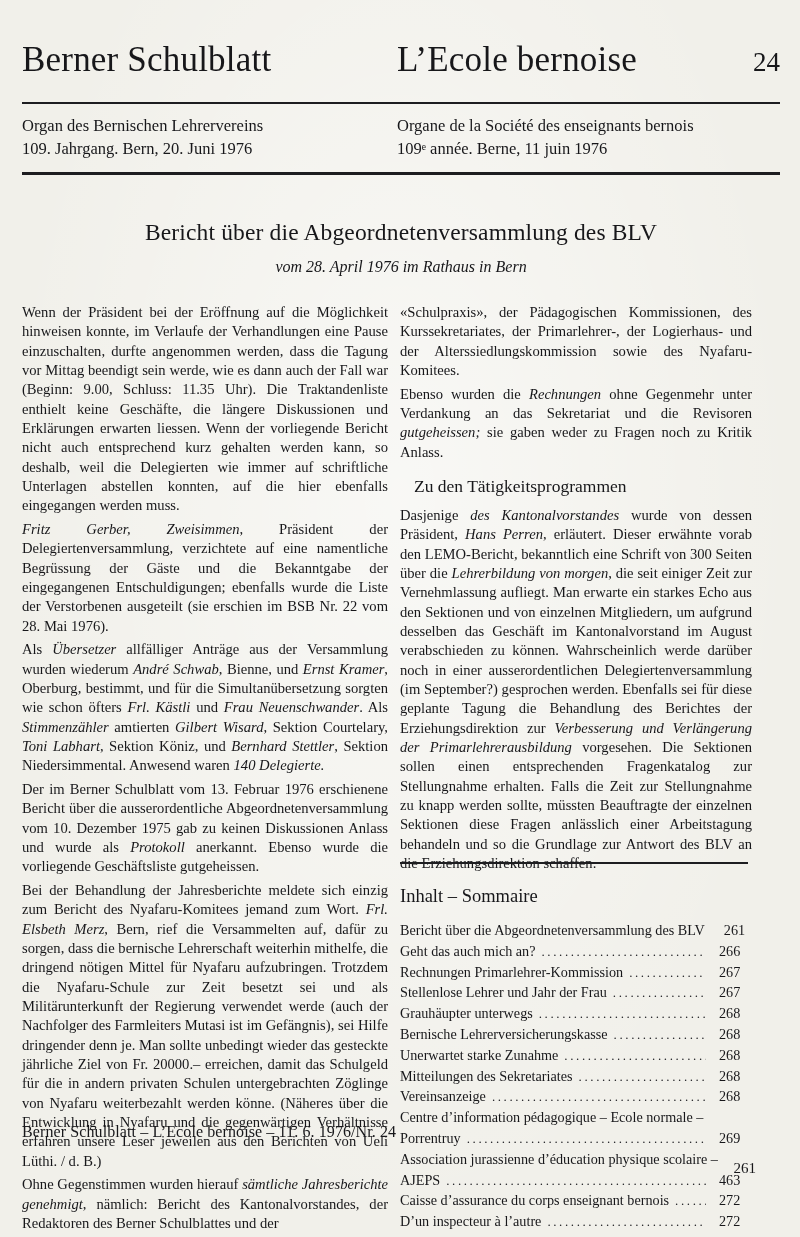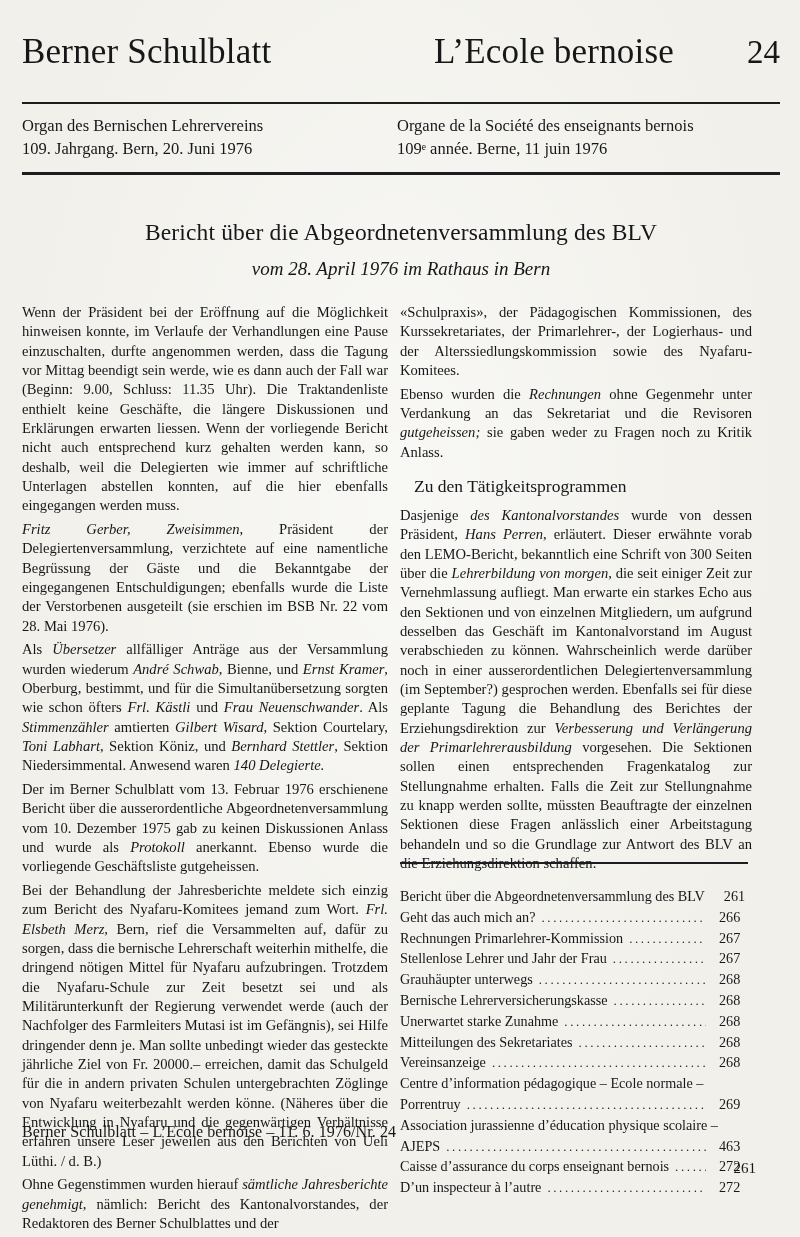--- a/index.html
+++ b/index.html
@@ -24,40 +24,39 @@
     box-sizing: border-box;
     background:
       radial-gradient(ellipse at 50% 40%, rgba(255,255,255,0.55) 0%, rgba(255,255,255,0) 70%),
       #f1f0ea;
   }
 
   
   .masthead {
     position: absolute;
     left: 22px;
-    top: 32px;
+    top: 40px;
     width: 758px;
     display: flex;
     align-items: baseline;
   }
   .masthead-de {
     font-size: 35px;
     letter-spacing: 0.2px;
     width: 375px;
     white-space: nowrap;
   }
   .masthead-fr {
     font-size: 35px;
     letter-spacing: 0.2px;
     flex: 1;
     white-space: nowrap;
-    margin-left: 37px;
   }
   .masthead-num {
-    font-size: 33px;
+    font-size: 27px;
     margin-left: 18px;
   }
 
   .rule {
     position: absolute;
     left: 22px;
     width: 758px;
     background: #1d1d20;
   }
   .rule-1 { top: 102px; height: 2px; }
@@ -89,21 +88,21 @@
     font-size: 23.5px;
     letter-spacing: 0.15px;
   }
   .article-sub {
     position: absolute;
     left: 22px;
     top: 258px;
     width: 758px;
     text-align: center;
     font-style: italic;
-    font-size: 19px;
+    font-size: 16px;
   }
 
   
   .col {
     position: absolute;
     top: 303px;
     font-size: 14.6px;
     line-height: 1.325;
     text-align: justify;
     text-justify: inter-word;
@@ -236,20 +235,21 @@
 
     <p><span>Ebenso wurden die </span><i>Rechnungen</i><span> ohne Gegenmehr unter Verdankung an das Sekretariat und die Revisoren </span><i>gutgeheissen;</i><span> sie gaben weder zu Fragen noch zu Kritik Anlass.</span></p>
 
     <div class="section-head">Zu den Tätigkeitsprogrammen</div>
 
     <p><span>Dasjenige </span><i>des Kantonalvorstandes</i><span> wurde von dessen Präsident, </span><i>Hans Perren</i><span>, erläutert. Dieser erwähnte vorab den LEMO-Bericht, bekanntlich eine Schrift von 300 Seiten über die </span><i>Lehrerbildung von morgen</i><span>, die seit einiger Zeit zur Vernehmlassung aufliegt. Man erwarte ein starkes Echo aus den Sektionen und von einzelnen Mitgliedern, um aufgrund desselben das Geschäft im Kantonalvorstand im August verabschieden zu können. Wahrscheinlich werde darüber noch in einer ausserordentlichen Delegiertenversammlung (im September?) gesprochen werden. Ebenfalls sei für diese geplante Tagung die Behandlung des Berichtes der Erziehungsdirektion zur </span><i>Verbesserung und Verlängerung der Primarlehrerausbildung</i><span> vorgesehen. Die Sektionen sollen einen entsprechenden Fragenkatalog zur Stellungnahme erhalten. Falls die Zeit zur Stellungnahme zu knapp werden sollte, müssten Beauftragte der einzelnen Sektionen diese Fragen anlässlich einer Arbeitstagung behandeln und so die Grundlage zur Antwort des BLV an die Erziehungsdirektion schaffen.</span></p>
   </div>
 
   <div class="toc-wrap">
     <div class="toc-rule"></div>
+    <div class="toc-title">Inhalt – Sommaire</div>
     <div class="toc-list" id="toc-list">
         <div class="toc-row nodots">
           <span class="toc-label">Bericht über die Abgeordnetenversammlung des BLV</span>
           <span class="toc-dots"></span>
           <span class="toc-page">261</span>
         </div>
         <div class="toc-row">
           <span class="toc-label">Geht das auch mich an?</span>
           <span class="toc-dots"></span>
           <span class="toc-page">266</span>

